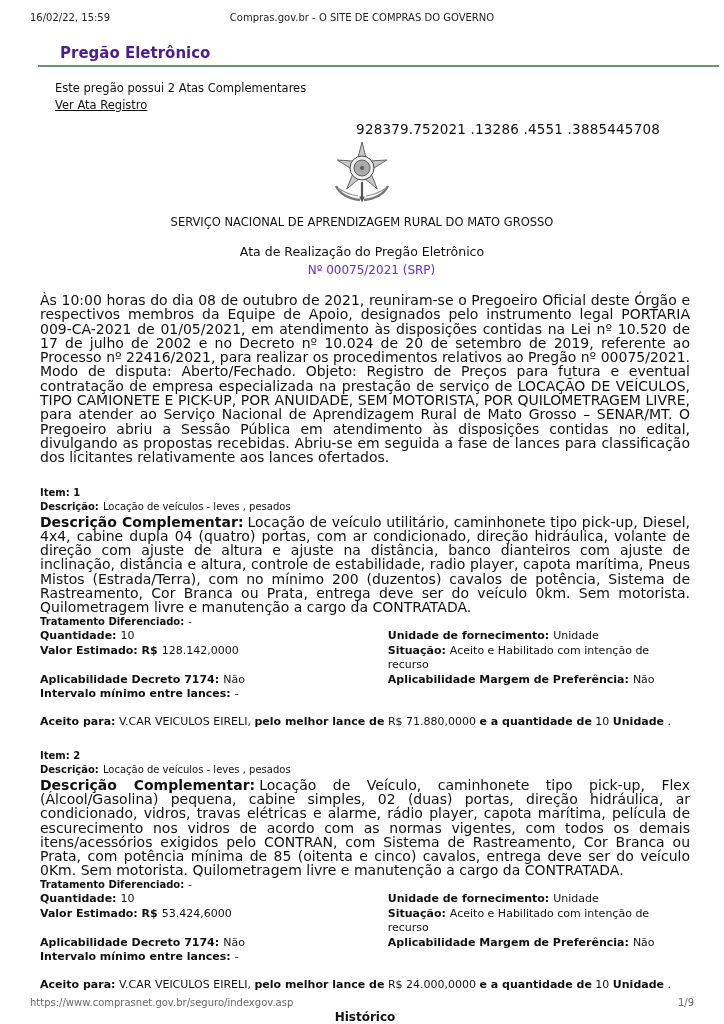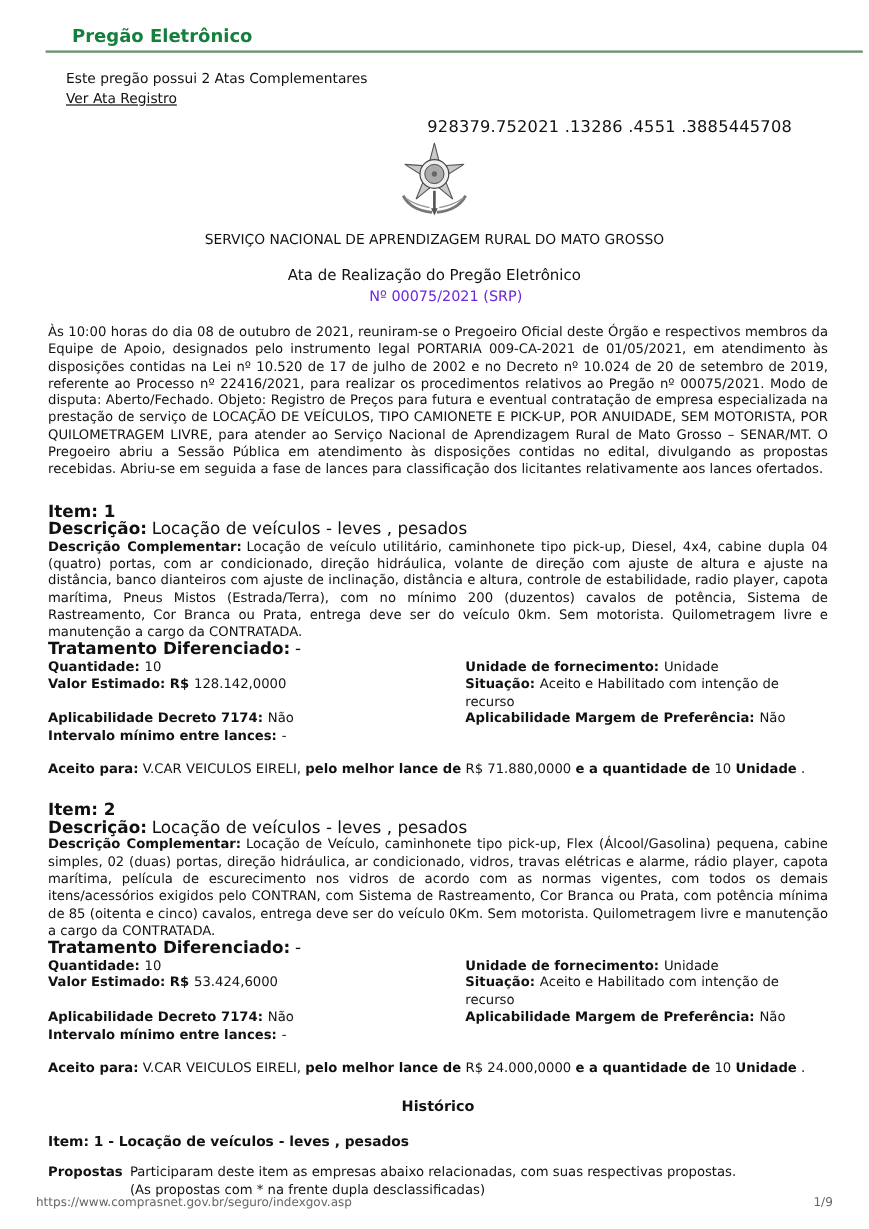--- a/index.html
+++ b/index.html
@@ -7,55 +7,60 @@
     position:relative; width:724px; height:1024px; overflow:hidden;
     background:#fff; color:#111;
     font-family:"DejaVu Sans","Liberation Sans",sans-serif;
   }
   
   .print-header { display:flex; justify-content:space-between; padding:12px 30px 0 30px; font-size:10px; color:#222; }
   .print-header .center { position:absolute; left:0; right:0; text-align:center; pointer-events:none; }
   .print-footer { position:absolute; bottom:16px; left:30px; right:30px; display:flex; justify-content:space-between; font-size:10px; color:#666; }
 
   
-  .green-title { margin:21px 0 0 60px; font-size:15px; font-weight:bold; color:#15803d; }
+  .green-title { margin:21px 0 0 60px; font-size:15px; font-weight:bold; color:#4c1d95; }
   .green-rule { height:0; border-top:2px solid #6b9471; margin:3px 5px 0 38px; }
 
   .notices { margin:13px 0 0 55px; font-size:11.5px; line-height:17px; }
   .notices a { color:#111; text-decoration:underline; cursor:pointer; }
 
   .code-line { margin-top:7px; text-align:right; padding-right:64px; font-size:13.5px; letter-spacing:.2px; }
 
   .emblem-wrap { text-align:center; margin-top:3px; height:68px; }
   .org-name { text-align:center; font-size:11.5px; margin-top:7px; }
   .ata-title { text-align:center; font-size:12.5px; font-weight:normal; margin-top:15px; }
   .srp-number { text-align:center; font-size:12px; color:#6d28d9; margin-top:4px;padding-left:19px; }
 
   .content { margin:0 34px 0 40px; }
-  .para { text-align:justify; font-size:11px; line-height:14.3px; }
+  .para { text-align:justify; font-size:14px; line-height:14.3px; }
   .intro { margin-top:16px; }
   .item-block { margin-top:21px; }
   .bold { font-weight:bold; }
   .lbl { font-weight:bold; margin-right:4px; }
   .kv-grid { display:grid; grid-template-columns:53.5% 46.5%; font-size:11px; line-height:14.5px; }
-  .kv-line { font-size:14px; line-height:14.5px; }
+  .kv-line { font-size:10px; line-height:14.5px; }
   .aceito-line { margin-top:13px; font-size:11px; }
   .aceito-line span { margin-right:3.5px; }
 
   .historico-title { text-align:center; font-weight:bold; font-size:12px; margin-top:19px; }
   .hist-item-heading { font-weight:bold; font-size:11.5px; margin-top:15px; }
 
   .propostas { display:flex; margin-top:12px; font-size:11px; line-height:14.5px; }
   .propostas .plabel { font-weight:bold; margin-right:6px; white-space:nowrap; }
 </style>
 </head>
 <body>
 
 <div class="page">
 
+  <div class="print-header">
+    <span>16/02/22, 15:59</span>
+    <span class="center">Compras.gov.br - O SITE DE COMPRAS DO GOVERNO</span>
+    <span></span>
+  </div>
 
   <div class="green-title">Pregão Eletrônico</div>
   <div class="green-rule"></div>
 
   <div class="notices">
     <div>Este pregão possui 2 Atas Complementares</div>
     <a>Ver Ata Registro</a>
   </div>
 
   <div class="code-line">928379.752021 .13286 .4551 .3885445708</div>

